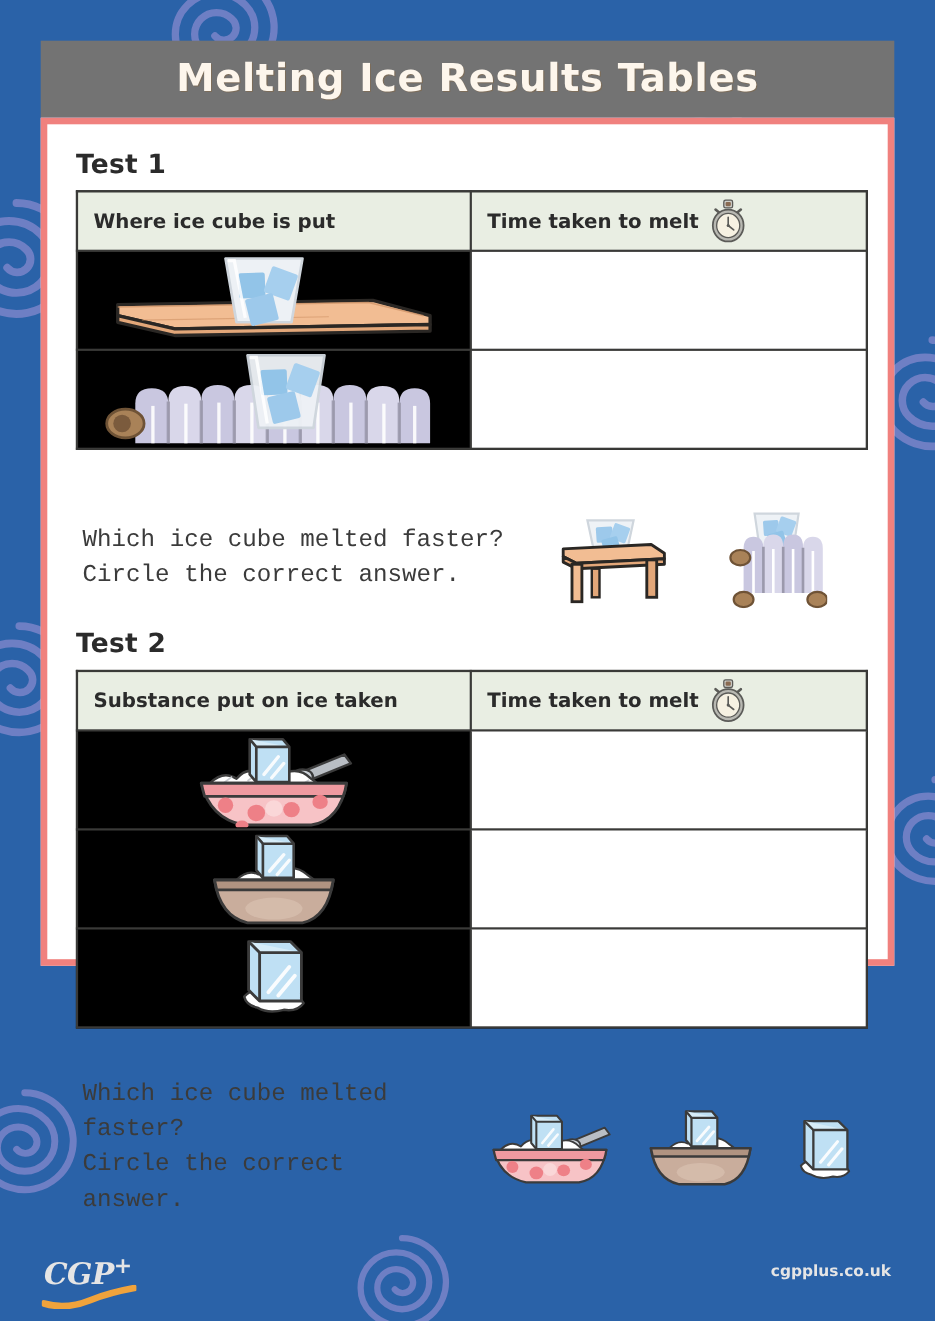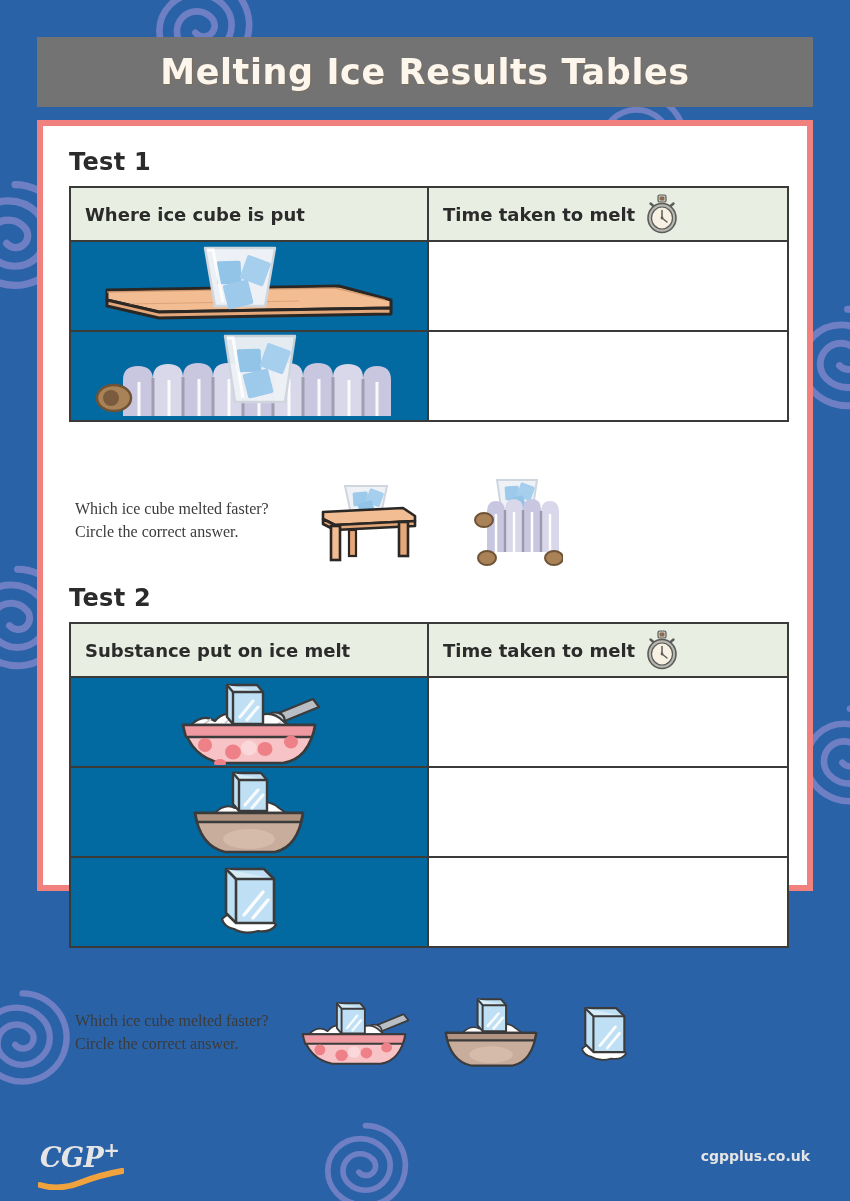--- a/index.html
+++ b/index.html
@@ -29,21 +29,21 @@
     font-family: "DejaVu Sans", sans-serif;
     font-size: 35px;
     font-weight: bold;
     letter-spacing: .6px;
     text-shadow: 1px 1px 0 rgba(150,90,20,.25);
   }
 
   
   .page-frame {
     position: absolute;
-    left: 37px; top: 120px;
+    left: 37px; top: 107px;
     width: 776px; height: 771px;
     border: 6px solid #f0817e;
     background: #ffffff;
     z-index: 2;
   }
   .page-inner { position: relative; width: 100%; height: 100%; padding: 0; }
 
   
   .section-title {
     position: absolute;
@@ -52,21 +52,21 @@
     font-weight: bold;
     color: #2b2b2b;
     letter-spacing: .3px;
   }
 
   
   .results-table {
     position: absolute;
     border-collapse: collapse;
     table-layout: fixed;
-    background: #0369a1;
+    background: #000000;
   }
   .results-table td, .results-table th {
     border: 2px solid #3a3a38;
     padding: 0;
   }
   .results-table thead th {
     background: #e9eee3;
     height: 54px;
     text-align: left;
     vertical-align: middle;
@@ -82,22 +82,22 @@
     color: #2b2b2b;
     white-space: nowrap;
   }
   .cell-img { height: 90px; text-align: center; vertical-align: middle; }
   .cell-blank { background: #fff; }
   .cell-img .art { display: block; margin: 0 auto; }
 
   
   .question-block { position: absolute; display: flex; align-items: center; }
   .question-text {
-    font-family: Liberation Serif, serif;
-    font-size: 16px;
+    font-family: Liberation Mono, monospace;
+    font-size: 22px;
     line-height: 1.45;
     color: #3b3b3b;
     white-space: pre-line;
   }
   .answer-options { display: flex; align-items: flex-end; }
 
   
   .footer { position: absolute; left: 0; bottom: 0; width: 850px; height: 81px; z-index: 2; }
   .logo-cgp {
     position: absolute; left: 40px; top: 18px;
@@ -304,21 +304,21 @@
 
   <table class="results-table" style="left:26px; top:496px; width:718px;">
     <colgroup>
           <col style="width:358px">
           <col style="width:360px">
         </colgroup>
     <thead>
       <tr>
         <th>
           <div class="th-inner">
-            <span class="th-label">Substance put on ice melt</span>
+            <span class="th-label">Substance put on ice taken</span>
           </div>
         </th>
         <th>
           <div class="th-inner">
             <span class="th-label">Time taken to melt</span>
             <svg class="art" width="34" height="40" viewBox="0 0 34 40">
               <rect x="13" y="1" width="8" height="7" rx="1.6" fill="#cfcfc9" stroke="#5b5b58" stroke-width="1.2"></rect>
               <rect x="14.6" y="2.6" width="4.8" height="3.8" rx="1" fill="#8a6b52"></rect>
               <path d="M5.5 9.5 L9 12.5 M28.5 9.5 L25 12.5" stroke="#5b5b58" stroke-width="2.4" stroke-linecap="round"></path>
               <ellipse cx="17" cy="24" rx="14" ry="14.5" fill="#b8b8b2" stroke="#5b5b58" stroke-width="1.6"></ellipse>

